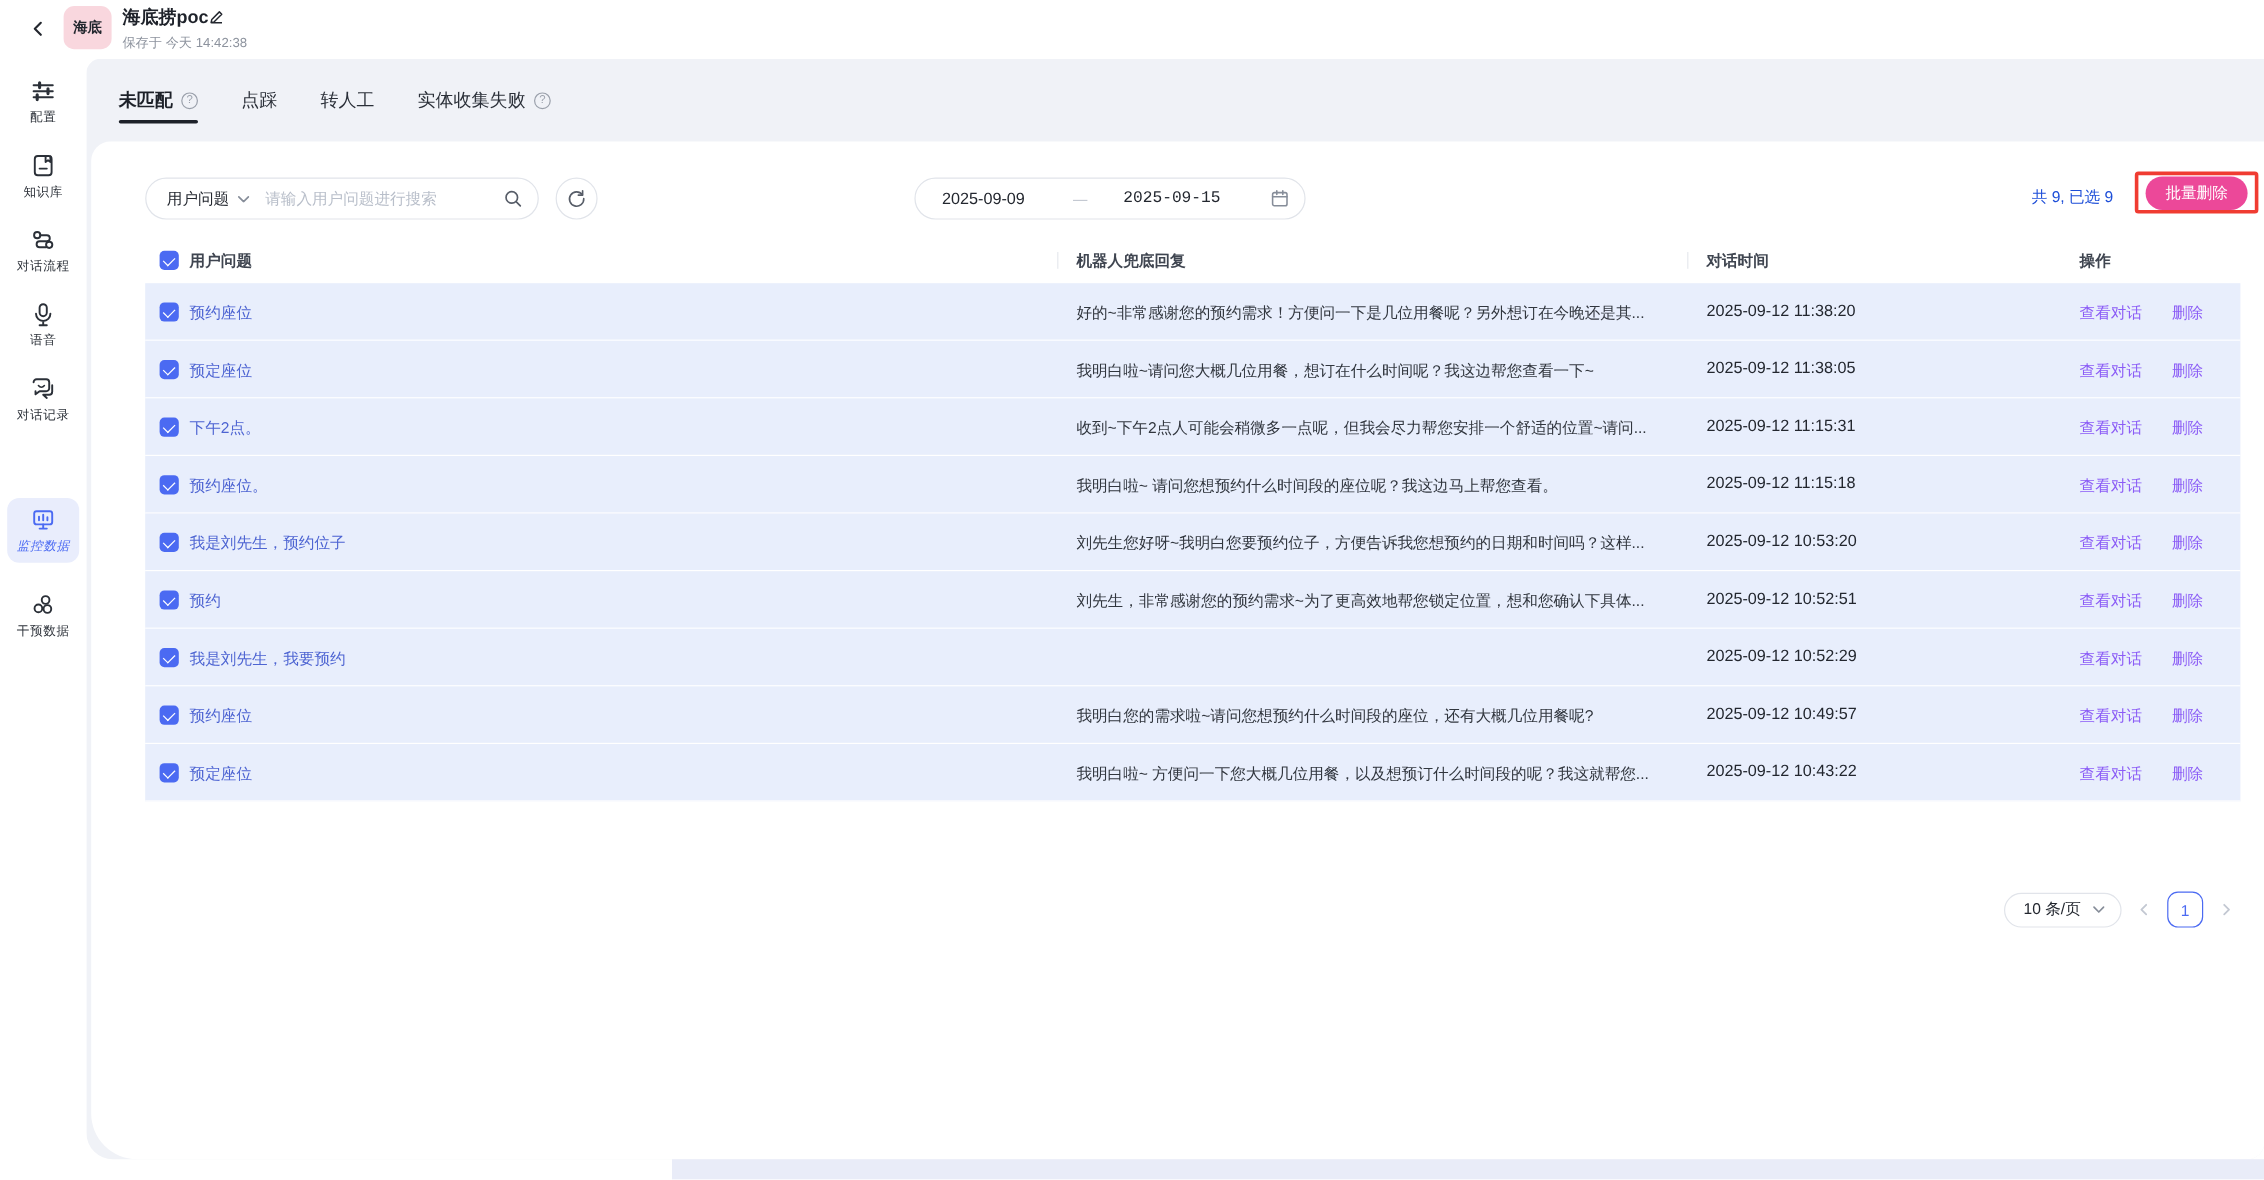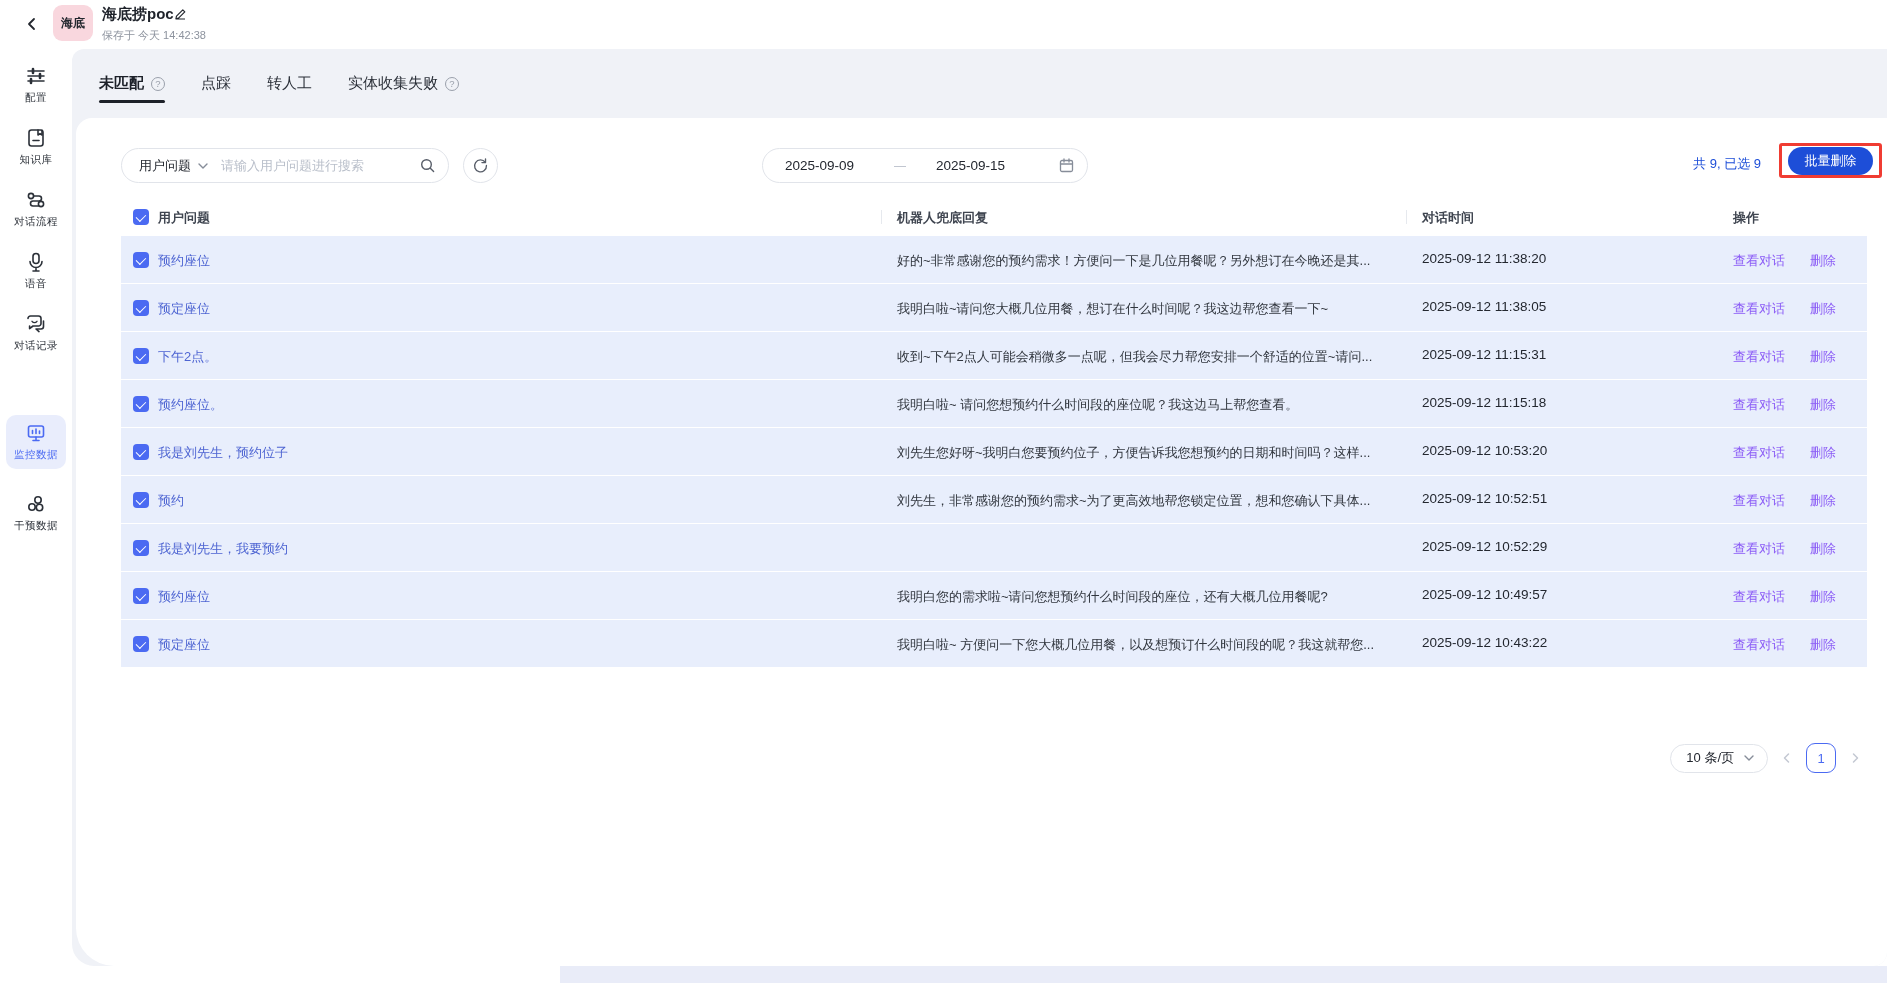--- a/index.html
+++ b/index.html
@@ -15,21 +15,21 @@
             display:flex; align-items:center; justify-content:center; font-size:12px; font-weight:700; color:#23272e; }
   .titlewrap { position:absolute; left:102px; top:5px; }
   .apptitle { display:flex; align-items:center; gap:0; font-size:15px; font-weight:700; color:#1e222a; }
   .saved { margin-top:4px; font-size:11px; color:#8d939e; }
 
   
   .sidebar { position:absolute; left:0; top:49px; width:72px; bottom:0; background:#fff; z-index:4; }
   .sitem { position:absolute; left:6px; width:60px; height:54px; border-radius:10px; color:#2b3038;
            display:flex; flex-direction:column; align-items:center; justify-content:center; gap:4px; cursor:pointer; }
   .sitem .lbl { font-size:10.5px; letter-spacing:.5px; }
-  .sitem.active { background:#e9edfc; color:#4b6af2; }
+  .sitem.active { background:#e9edfc; color:#4b6af2;font-style:italic; }
   .sideicon { width:22px; height:22px; }
 
   
   .panel { position:absolute; left:72px; top:49px; right:0; height:917px; background:#f0f2f7; border-radius:12px 0 14px 22px; }
   .strip { position:absolute; left:560px; top:966px; right:0; height:17px; background:#e9ecf8; }
 
   
   .tabsrow { position:absolute; left:27px; top:0; height:69px; display:flex; align-items:center; gap:36px; }
   .tab { position:relative; display:flex; align-items:center; gap:7px; font-size:15px; color:#2a2f38; cursor:pointer; }
   .tab.active { font-weight:700; color:#1d2129; }
@@ -53,27 +53,27 @@
   .segmented { position:absolute; left:434px; top:30px; width:240px; height:35px; border:1px solid #e1e4ea;
                border-radius:18px; background:#fff; display:flex; }
   .seg { position:relative; flex:0 0 80px; display:flex; align-items:center; justify-content:center;
          font-size:13px; color:#23272f; cursor:pointer; }
   .seg + .seg::before { content:""; position:absolute; left:0; top:8px; bottom:8px; width:1px; background:#e9ebf0; }
   .seg.active { flex:0 0 82px; margin:-1px 0 -1px -1px; border:1px solid #4b6af2; border-radius:18px;
                 color:#4b6af2; background:#fff; z-index:1; }
   .seg.active + .seg::before { display:none; }
   .datepill { position:absolute; left:686px; top:30px; width:326px; height:35px; border:1px solid #e1e4ea;
               border-radius:18px; background:#fff; display:flex; align-items:center; font-size:13.5px; color:#23272f; cursor:pointer; }
-  .d1 { margin-left:22px; } .ddash { margin-left:40px; color:#b9bfca; font-size:12px; } .d2 { margin-left:30px; }
+  .d1 { margin-left:22px; } .ddash { margin-left:40px; color:#b9bfca; font-size:12px; } .d2 { margin-left:30px;font-family:Liberation Mono, monospace; }
   .cal { margin-left:auto; margin-right:13px; }
 
   .summary { position:absolute; top:37px; right:126px; font-size:13px; color:#1d4ed8; }
   .redbox { position:absolute; top:25px; right:5px; width:103px; height:35px; border:3px solid #f03c32; border-radius:3px;
             display:flex; align-items:center; justify-content:center; }
-  .bulkbtn { width:85px; height:28px; border:0; border-radius:14px; background:#1d4ed8; color:#fff; font-size:13px;
+  .bulkbtn { width:85px; height:28px; border:0; border-radius:14px; background:#ec4899; color:#fff; font-size:13px;
              font-family:inherit; display:flex; align-items:center; justify-content:center; cursor:pointer; }
 
   
   .thead { position:absolute; left:45px; top:80px; width:1746px; height:38px; font-size:13px; font-weight:600; color:#3f4550; }
   .thead .hq { position:absolute; left:37px; top:11px; }
   .thead .hr { position:absolute; left:776px; top:11px; }
   .thead .ht { position:absolute; left:1301px; top:11px; }
   .thead .ho { position:absolute; left:1612px; top:11px; }
   .hdiv { position:absolute; top:12px; width:1px; height:14px; background:#e6e9ee; }
 

